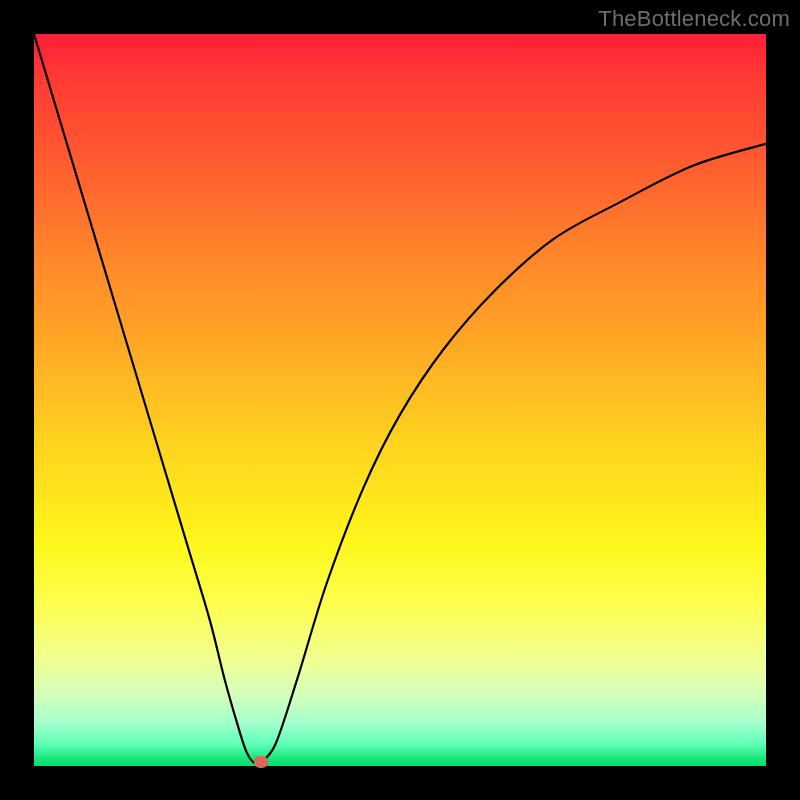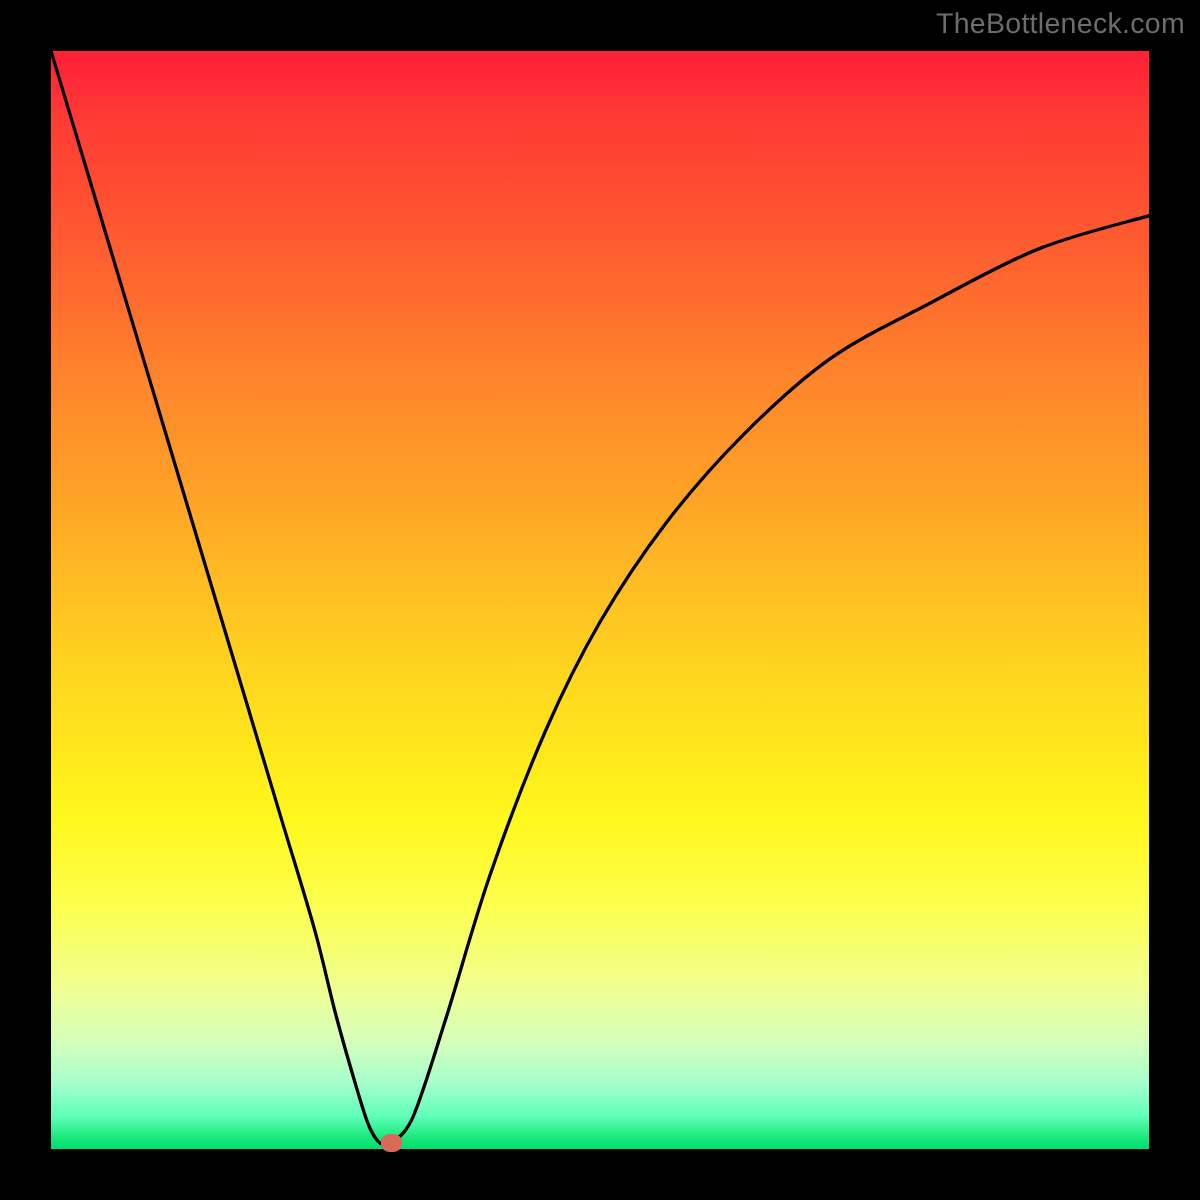--- a/index.html
+++ b/index.html
@@ -42,21 +42,21 @@
       #a6ffcc 94%,
       #5fffb9 97%,
       #17e879 99%,
       #00df70 100%
     );
   }
   .watermark {
     position: absolute;
     top: 6px;
     right: 10px;
-    font-size: 19px;
+    font-size: 22px;
     font-weight: 500;
     color: #6d6d6d;
     letter-spacing: 0.2px;
     -webkit-font-smoothing: antialiased;
   }
   svg.curve {
     position: absolute;
     left: 0;
     top: 0;
     width: 732px;

